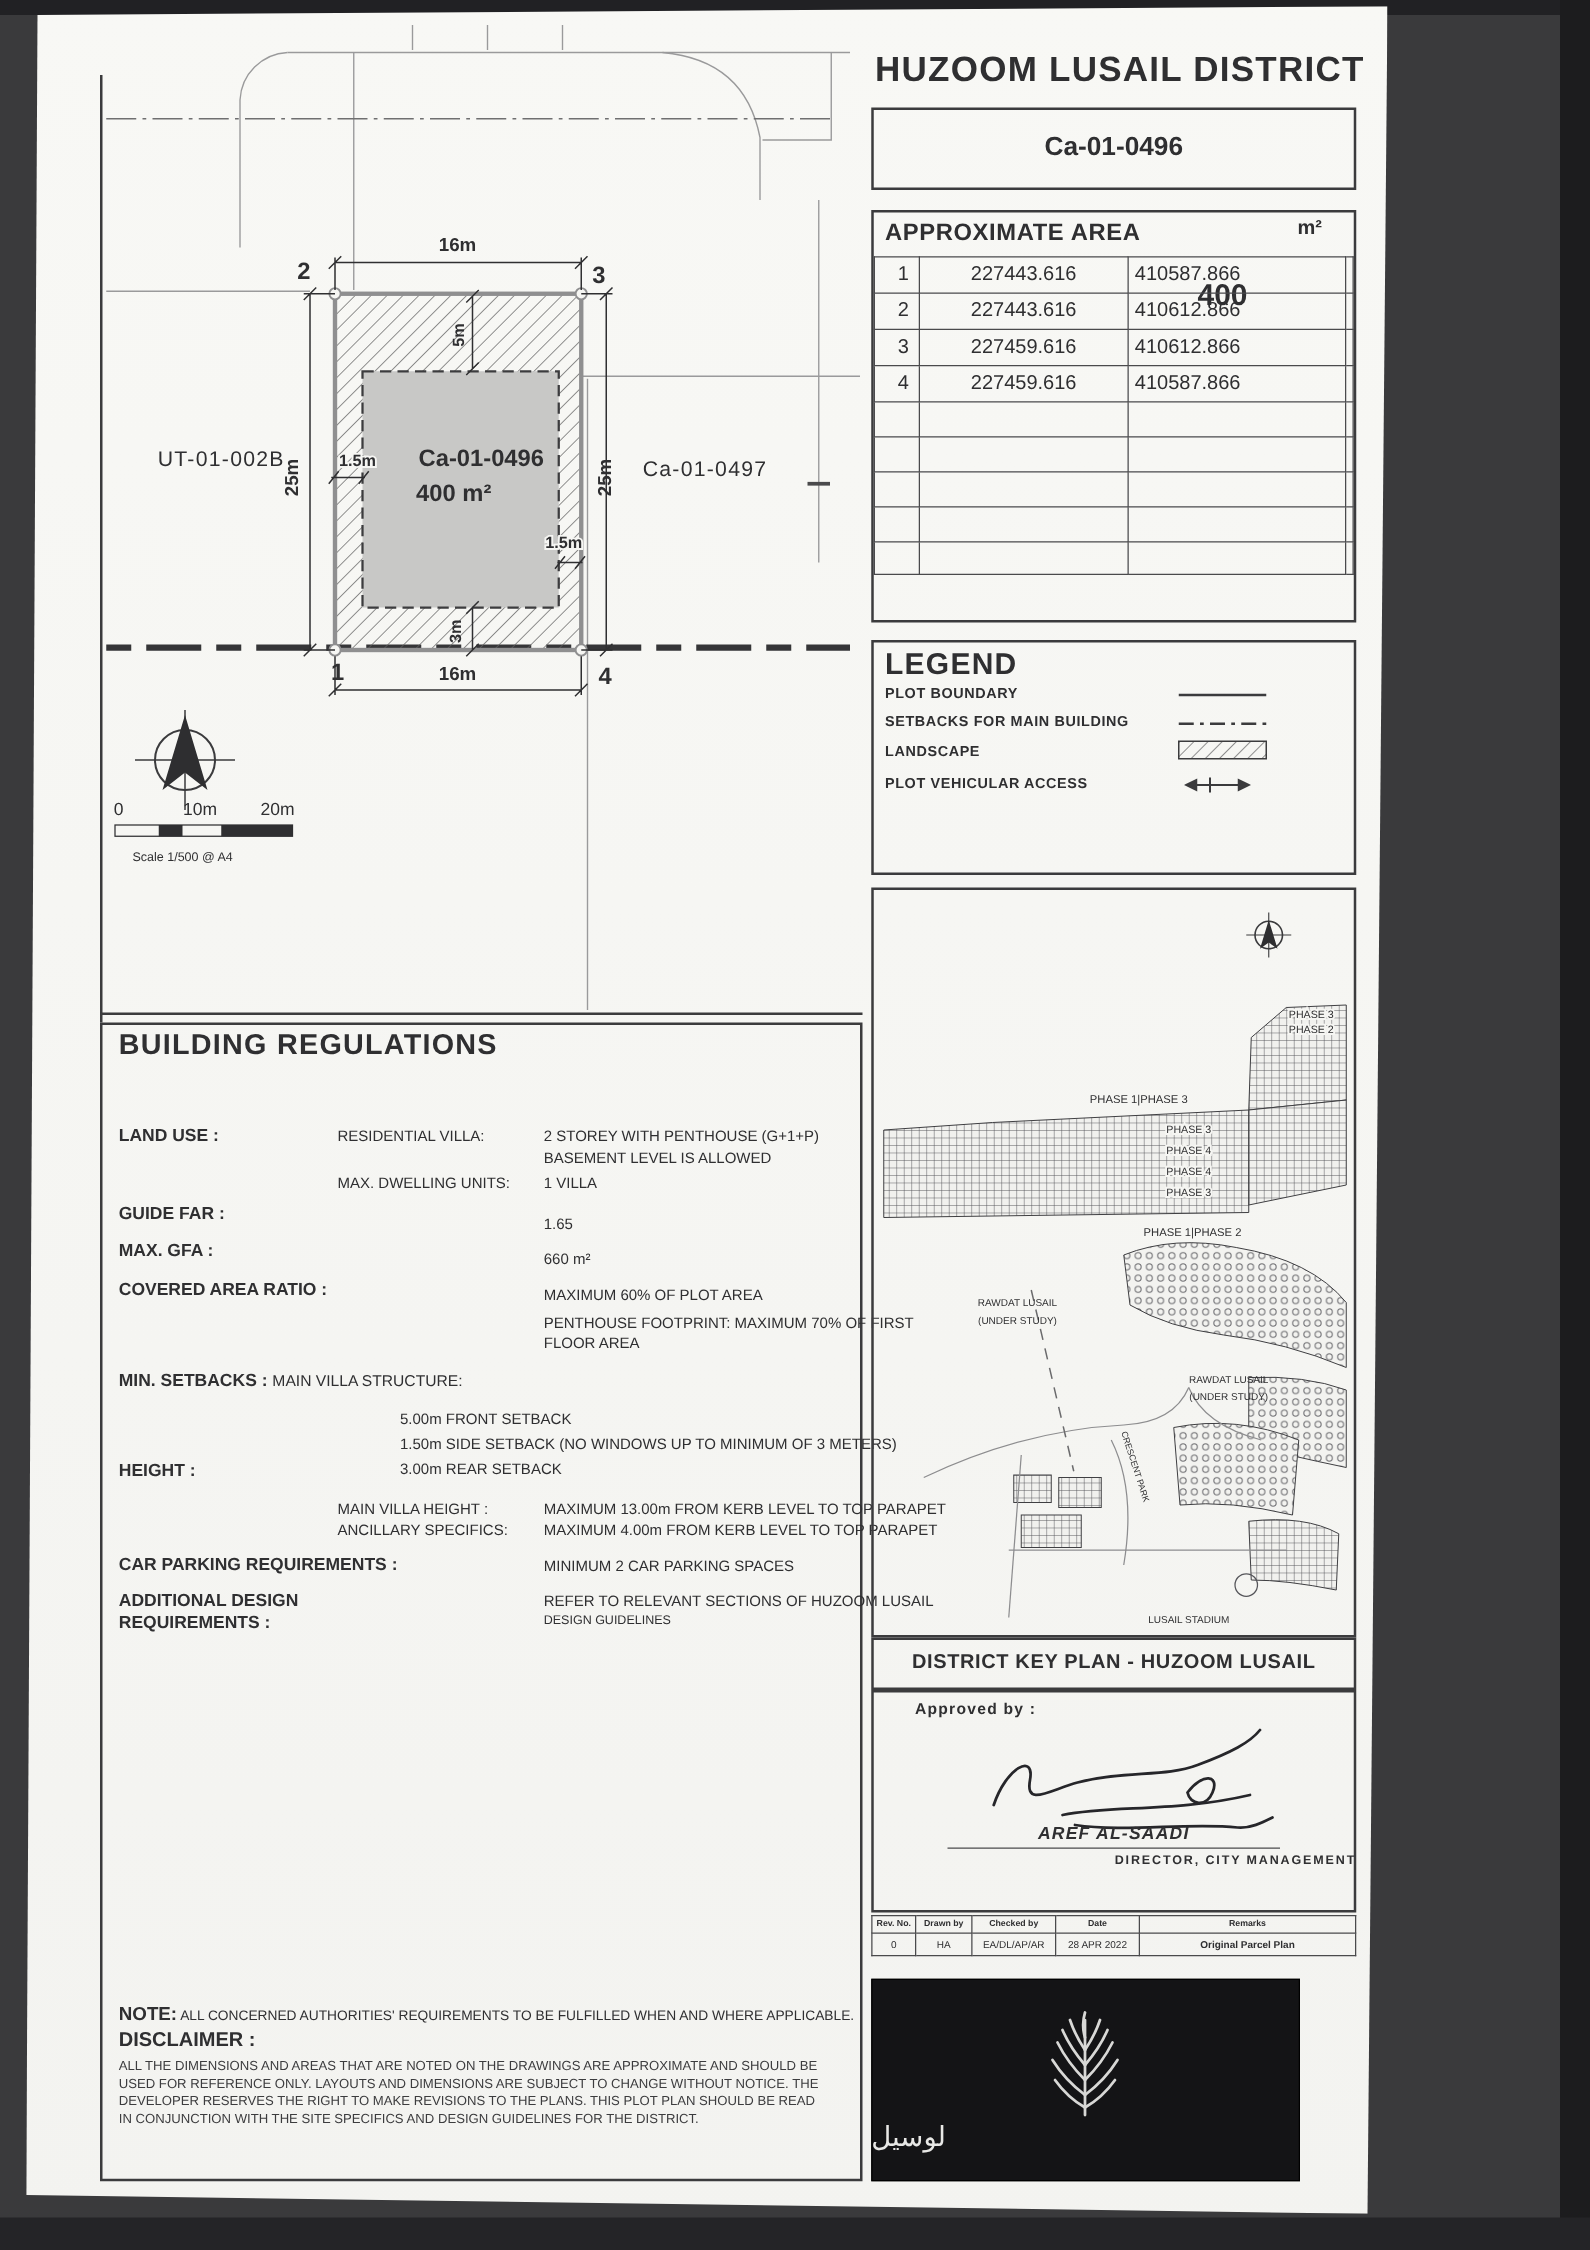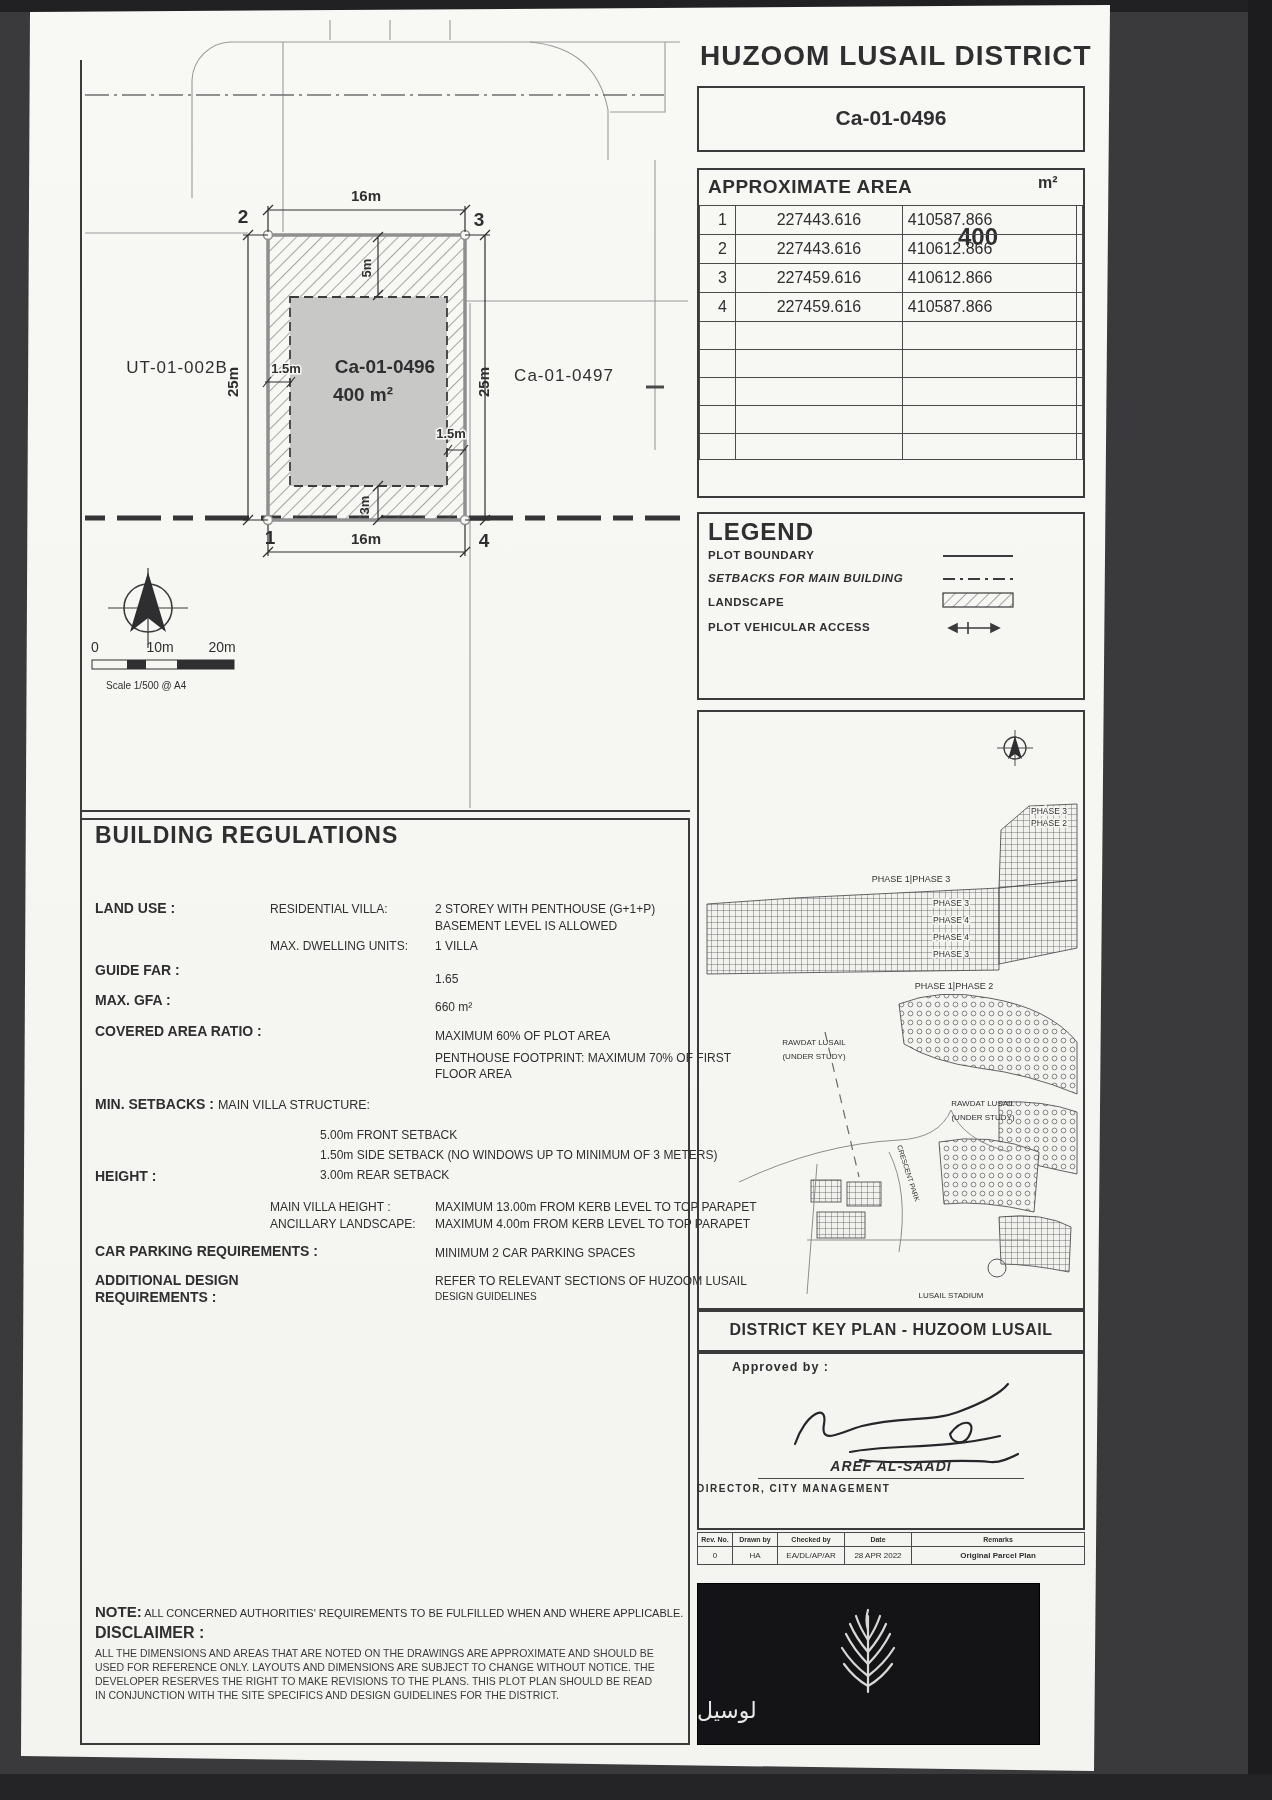--- a/index.html
+++ b/index.html
@@ -133,21 +133,21 @@
   <div class="t" style="left:95px;top:1096px;font-size:14px;">
     <span class="b">MIN. SETBACKS :</span>
     <span style="font-size:12.5px;">MAIN VILLA STRUCTURE:</span>
   </div>
   <div class="t" style="left:320px;top:1128px;font-size:12px;">5.00m FRONT SETBACK</div>
   <div class="t" style="left:320px;top:1148px;font-size:12px;">1.50m SIDE SETBACK (NO WINDOWS UP TO MINIMUM OF 3 METERS)</div>
   <div class="t" style="left:320px;top:1168px;font-size:12px;">3.00m REAR SETBACK</div>
 
   <div class="t b" style="left:95px;top:1168px;font-size:14px;">HEIGHT :</div>
   <div class="t" style="left:270px;top:1200px;font-size:12px;">MAIN VILLA HEIGHT :</div>
-  <div class="t" style="left:270px;top:1217px;font-size:12px;">ANCILLARY LANDSCAPE:</div>
+  <div class="t" style="left:270px;top:1217px;font-size:12px;">ANCILLARY SPECIFICS:</div>
   <div class="t" style="left:435px;top:1200px;font-size:12px;">MAXIMUM 13.00m FROM KERB LEVEL TO TOP PARAPET</div>
   <div class="t" style="left:435px;top:1217px;font-size:12px;">MAXIMUM 4.00m FROM KERB LEVEL TO TOP PARAPET</div>
 
   <div class="t b" style="left:95px;top:1243px;font-size:14px;">CAR PARKING REQUIREMENTS :</div>
   <div class="t" style="left:435px;top:1246px;font-size:12px;">MINIMUM 2 CAR PARKING SPACES</div>
 
   <div class="t b" style="left:95px;top:1272px;font-size:14px;">ADDITIONAL DESIGN</div>
   <div class="t b" style="left:95px;top:1289px;font-size:14px;">REQUIREMENTS :</div>
   <div class="t" style="left:435px;top:1274px;font-size:12px;">REFER TO RELEVANT SECTIONS OF HUZOOM LUSAIL</div>
   <div class="t" style="left:435px;top:1291px;font-size:10px;">DESIGN GUIDELINES</div>
@@ -224,21 +224,21 @@
           <td></td>
           <td></td>
           <td></td>
         </tr>
   </tbody>
     </table>
 
   <div class="box" style="left:697px;top:512px;width:388px;height:188px;"></div>
   <div class="t b" style="left:708px;top:518px;font-size:24px;letter-spacing:1px;">LEGEND</div>
   <div class="t b" style="left:708px;top:549px;font-size:11.5px;letter-spacing:0.5px;">PLOT BOUNDARY</div>
-  <div class="t b" style="left:708px;top:572px;font-size:11.5px;letter-spacing:0.5px;font-style:italic;">SETBACKS FOR MAIN BUILDING</div>
+  <div class="t b" style="left:708px;top:572px;font-size:11.5px;letter-spacing:0.5px;">SETBACKS FOR MAIN BUILDING</div>
   <div class="t b" style="left:708px;top:596px;font-size:11.5px;letter-spacing:0.5px;">LANDSCAPE</div>
   <div class="t b" style="left:708px;top:621px;font-size:11.5px;letter-spacing:0.5px;">PLOT VEHICULAR ACCESS</div>
   <svg style="position:absolute;left:935px;top:545px;" width="145" height="100" viewBox="0 0 145 100">
     <defs>
       <pattern id="hatch2" width="8" height="8" patternUnits="userSpaceOnUse" patternTransform="rotate(45)">
         <line x1="0" y1="0" x2="0" y2="8" stroke="#4f4f51" stroke-width="1"></line>
       </pattern>
     </defs>
     <line x1="8" y1="11" x2="78" y2="11" stroke="#3b3b3d" stroke-width="2"></line>
     <line x1="8" y1="34" x2="78" y2="34" stroke="#3b3b3d" stroke-width="2" stroke-dasharray="12 5 3 5"></line>
@@ -317,21 +317,21 @@
   <svg style="position:absolute;left:700px;top:1378px;" width="385" height="88" viewBox="0 0 385 88">
     <g stroke="#26262a" stroke-width="2.2" fill="none" stroke-linecap="round">
       <path d="M95 66 C105 36, 128 24, 124 46 C120 68, 140 54, 162 48 C200 38, 232 44, 258 34 C285 24, 300 16, 308 6"></path>
       <path d="M250 56 C262 40, 276 42, 270 56 C265 68, 252 66, 250 56"></path>
       <path d="M150 74 C190 66, 240 72, 300 58"></path>
       <path d="M160 82 C200 88, 250 80, 290 84 C300 85, 310 80, 318 76"></path>
     </g>
   </svg>
   <div class="line" style="left:758px;top:1478px;width:266px;height:1px;background:#4a4a4c;"></div>
   <div class="t b" style="left:697px;top:1458px;width:388px;text-align:center;font-size:14px;letter-spacing:1px;font-style:italic;">AREF AL-SAADI</div>
-  <div class="t b" style="left:697px;top:1483px;width:388px;text-align:left;font-size:10px;letter-spacing:1.5px;">DIRECTOR, CITY MANAGEMENT</div>
+  <div class="t b" style="left:697px;top:1483px;width:388px;text-align:right;font-size:10px;letter-spacing:1.5px;">DIRECTOR, CITY MANAGEMENT</div>
 
   <table style="position:absolute;left:697px;top:1532px;width:388px;">
     <tbody>
         <tr style="height:14px;">
       <th style="width:32px;font-size:7px;">Rev. No.</th>
       <th style="width:42px;font-size:7px;">Drawn by</th>
       <th style="width:64px;font-size:7px;">Checked by</th>
       <th style="width:64px;font-size:7px;">Date</th>
       <th style="font-size:7px;">Remarks</th>
     </tr>

